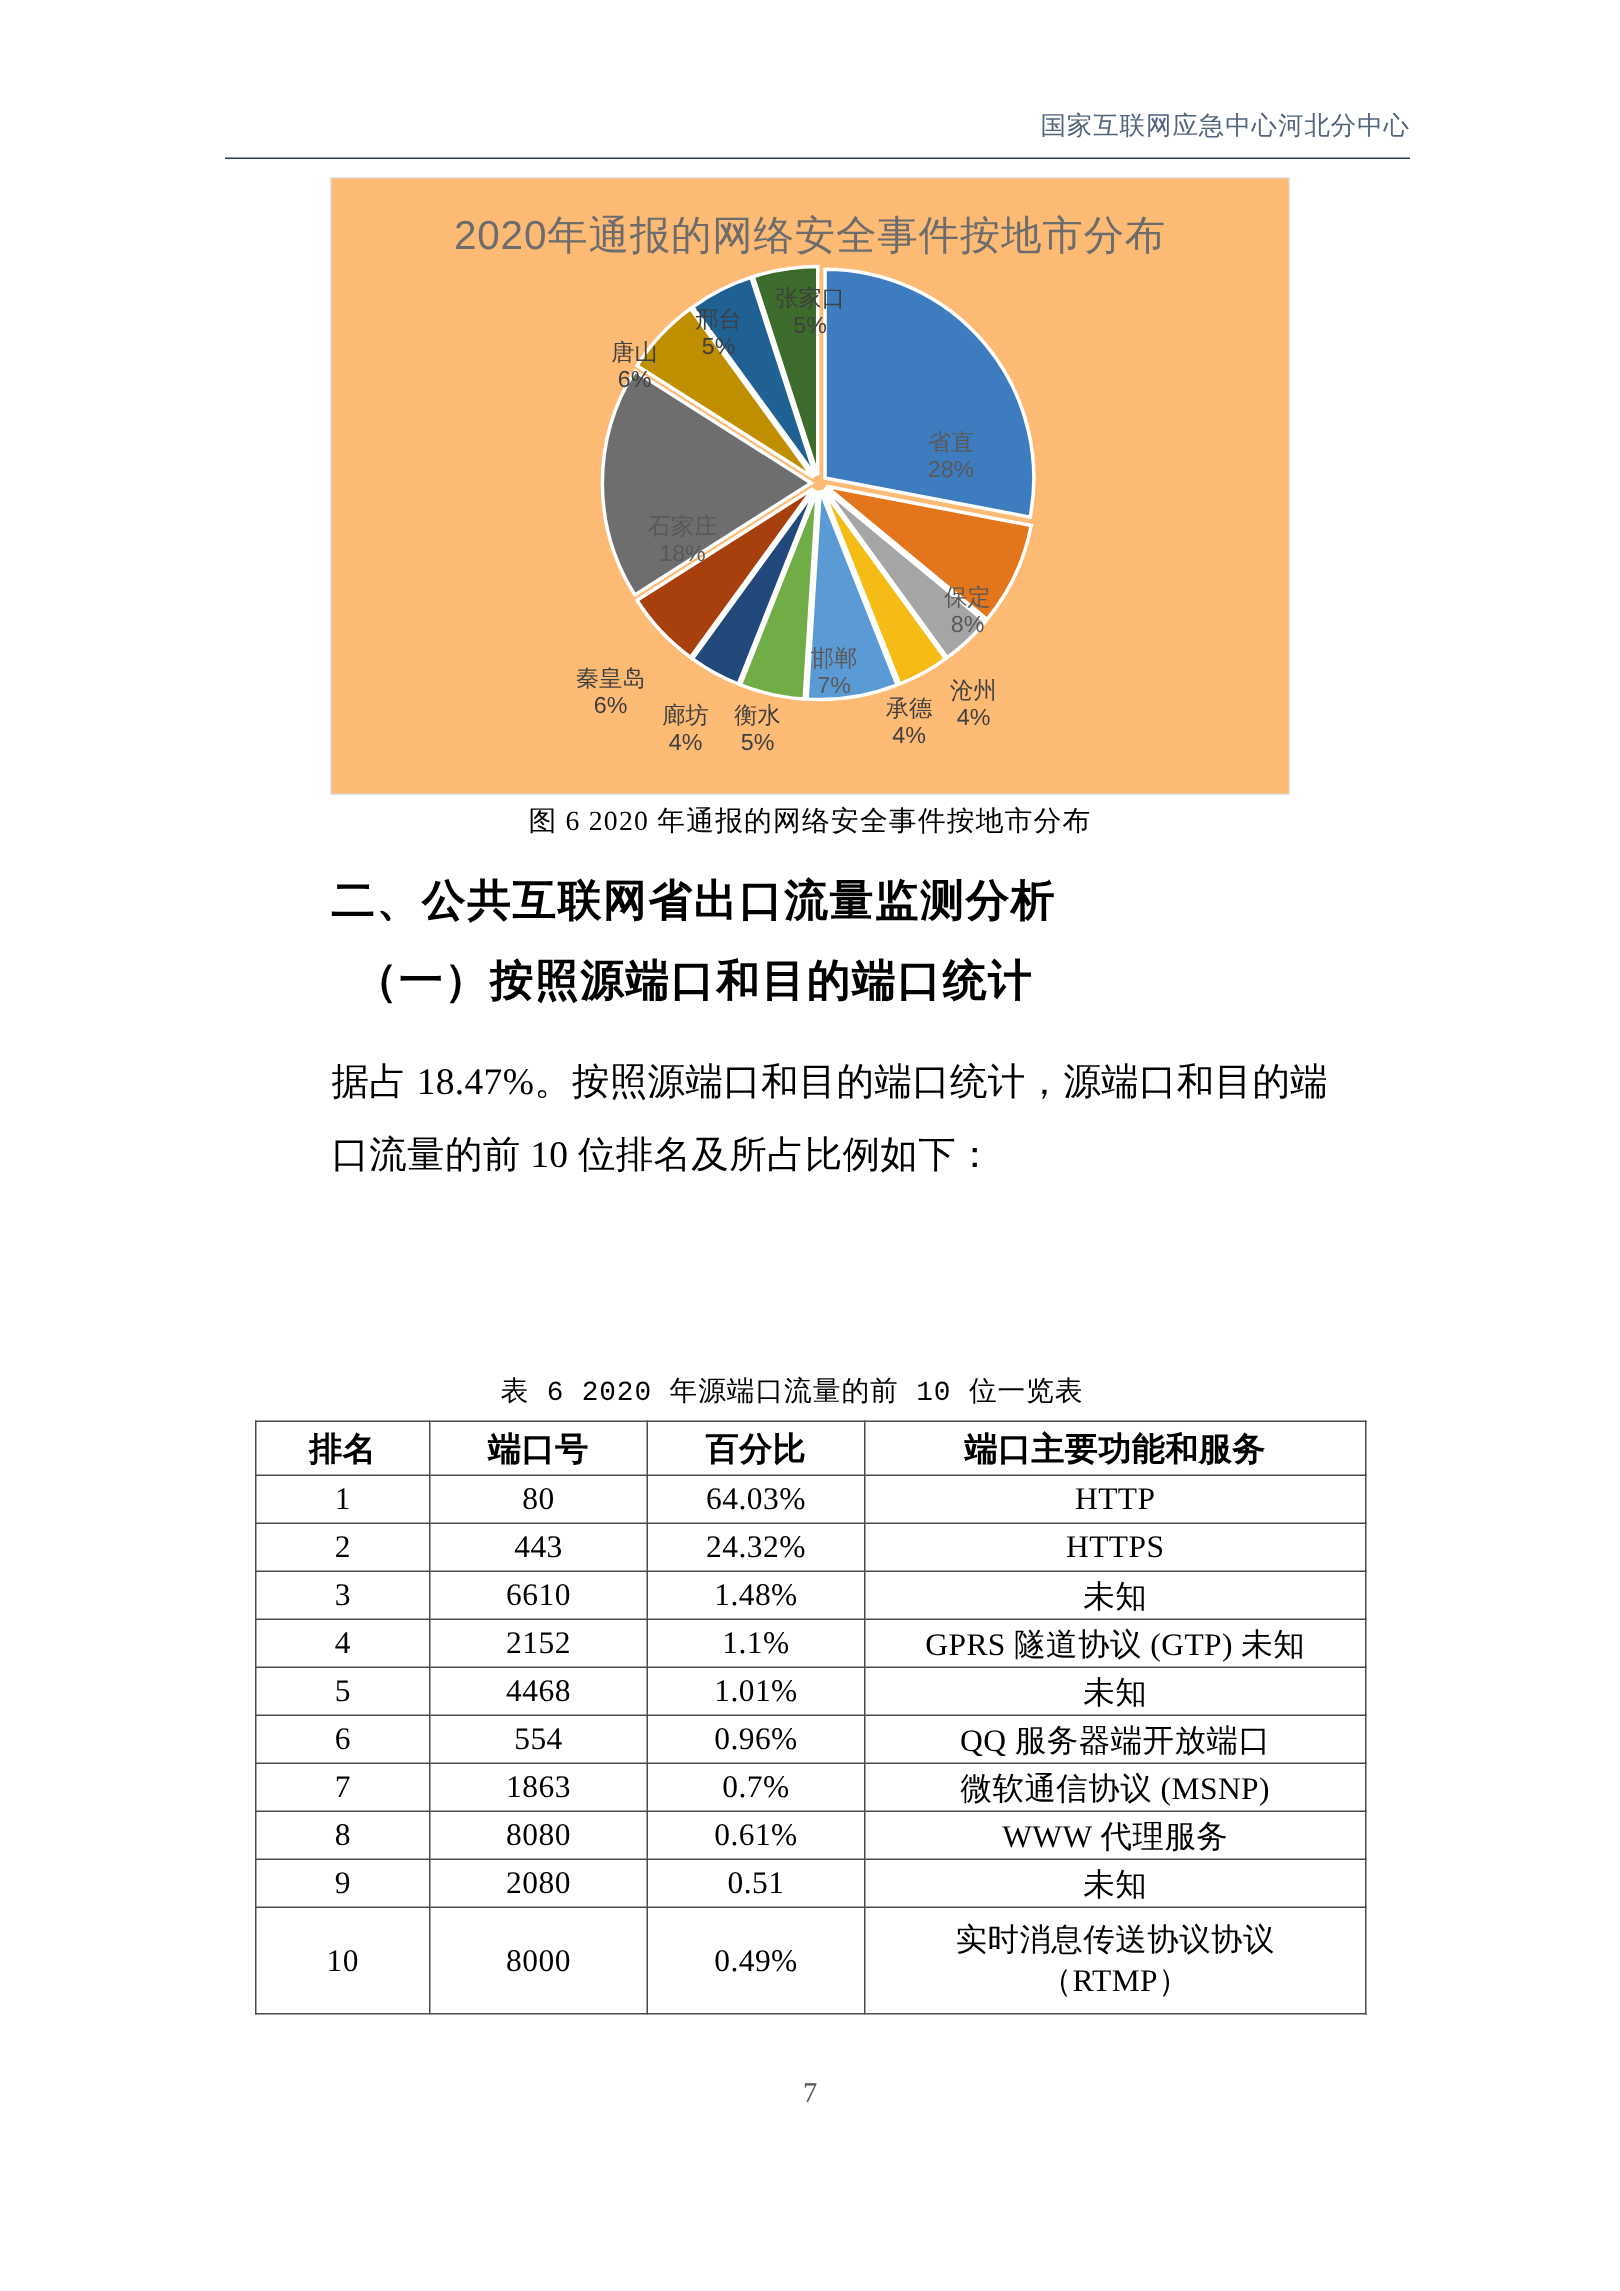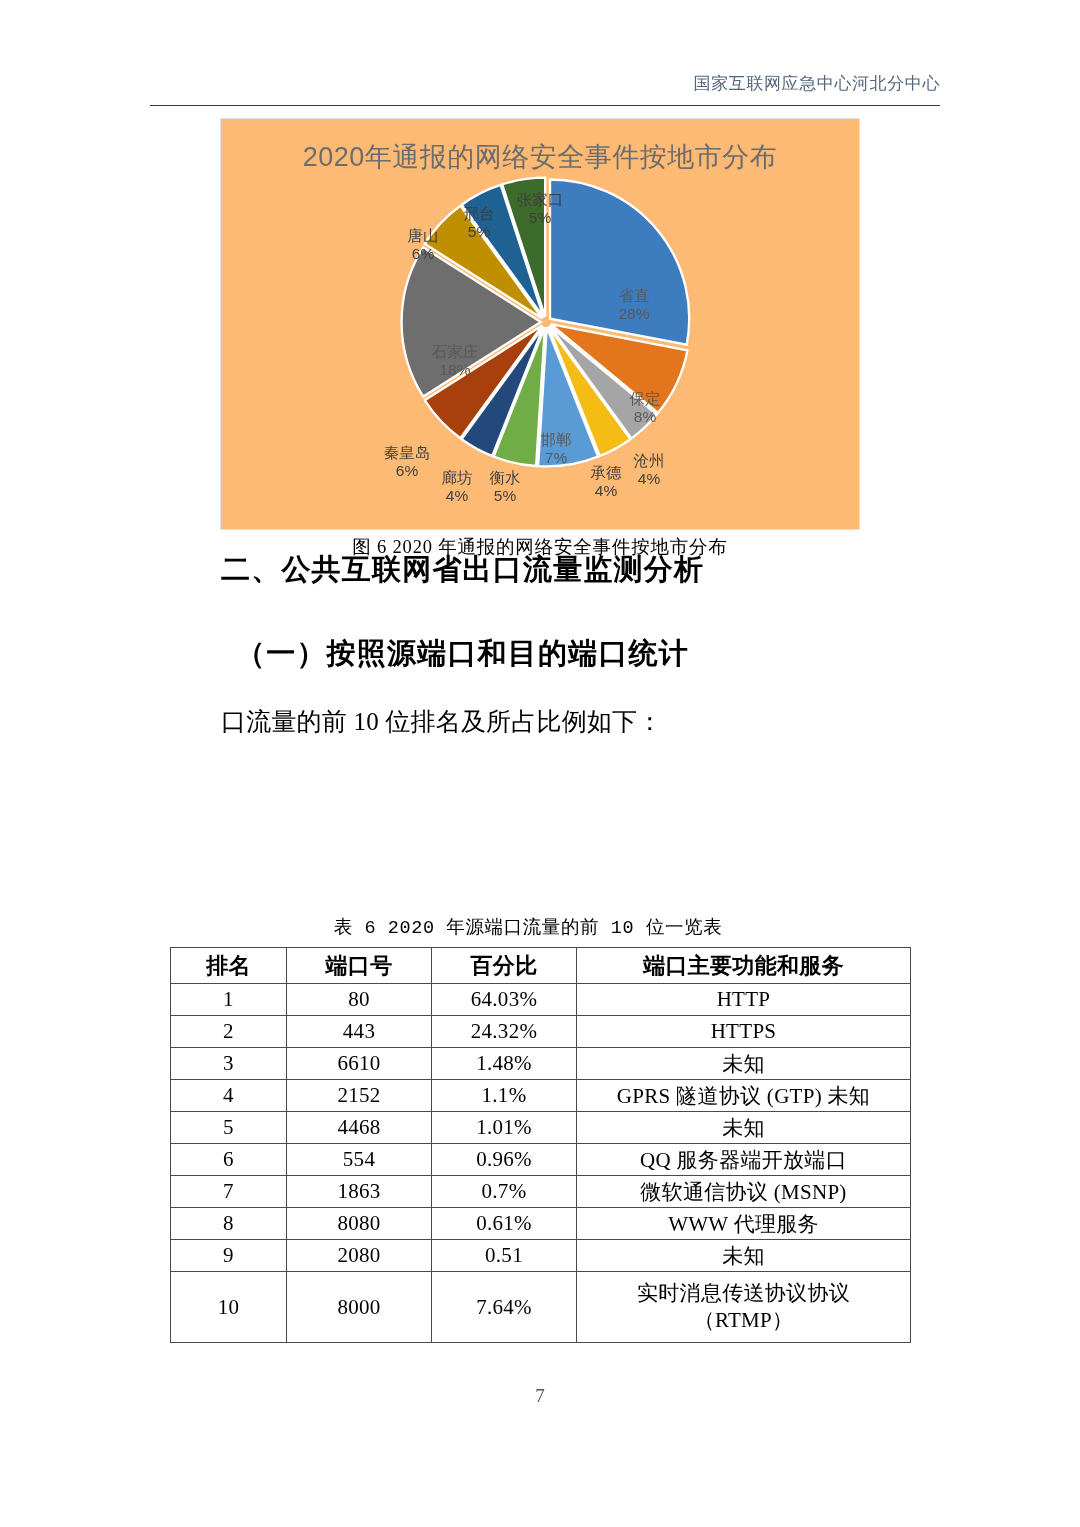--- a/index.html
+++ b/index.html
@@ -113,21 +113,21 @@
   
   .h-sec {
     position: absolute;
     left: 221px;
     font-size: 29px;
     font-weight: bold;
     letter-spacing: 1.2px;
     font-family: "Liberation Serif", "DejaVu Serif", serif;
     white-space: nowrap;
   }
-  .h-sec.lvl1 { top: 550px; }
+  .h-sec.lvl1 { top: 581px; }
   .h-sec.lvl2 { top: 634px; left: 236px; }
 
   
   .body-para {
     position: absolute;
     left: 221px;
     top: 697px;
     width: 700px;
     font-size: 25px;
     line-height: 49px;
@@ -292,20 +292,21 @@
     </div>
   </div>
 </div>
 
 <div class="fig-caption">图 6 2020 年通报的网络安全事件按地市分布</div>
 
 <div class="h-sec lvl1">二、公共互联网省出口流量监测分析</div>
 <div class="h-sec lvl2">（一）按照源端口和目的端口统计</div>
 
 <div class="body-para">
+  <span class="ln">据占 18.47%。按照源端口和目的端口统计，源端口和目的端</span>
   <span class="ln">口流量的前 10 位排名及所占比例如下：</span>
 </div>
 
 <div class="tbl-caption">表 6   2020 年源端口流量的前 10 位一览表</div>
 
 <table class="port-table">
   <colgroup>
     <col class="c1">
       <col class="c2">
       <col class="c3">
@@ -370,21 +371,21 @@
       </tr>
       <tr>
         <td>9</td>
         <td>2080</td>
         <td>0.51</td>
         <td>未知</td>
       </tr>
       <tr class="tall">
         <td>10</td>
         <td>8000</td>
-        <td>7.64%</td>
+        <td>0.49%</td>
         <td class="two-line">
           <span class="l">实时消息传送协议协议</span>
           <span class="l">（RTMP）</span>
         </td>
       </tr>
     </tbody>
 </table>
 
 <div class="page-number">7</div>
 

